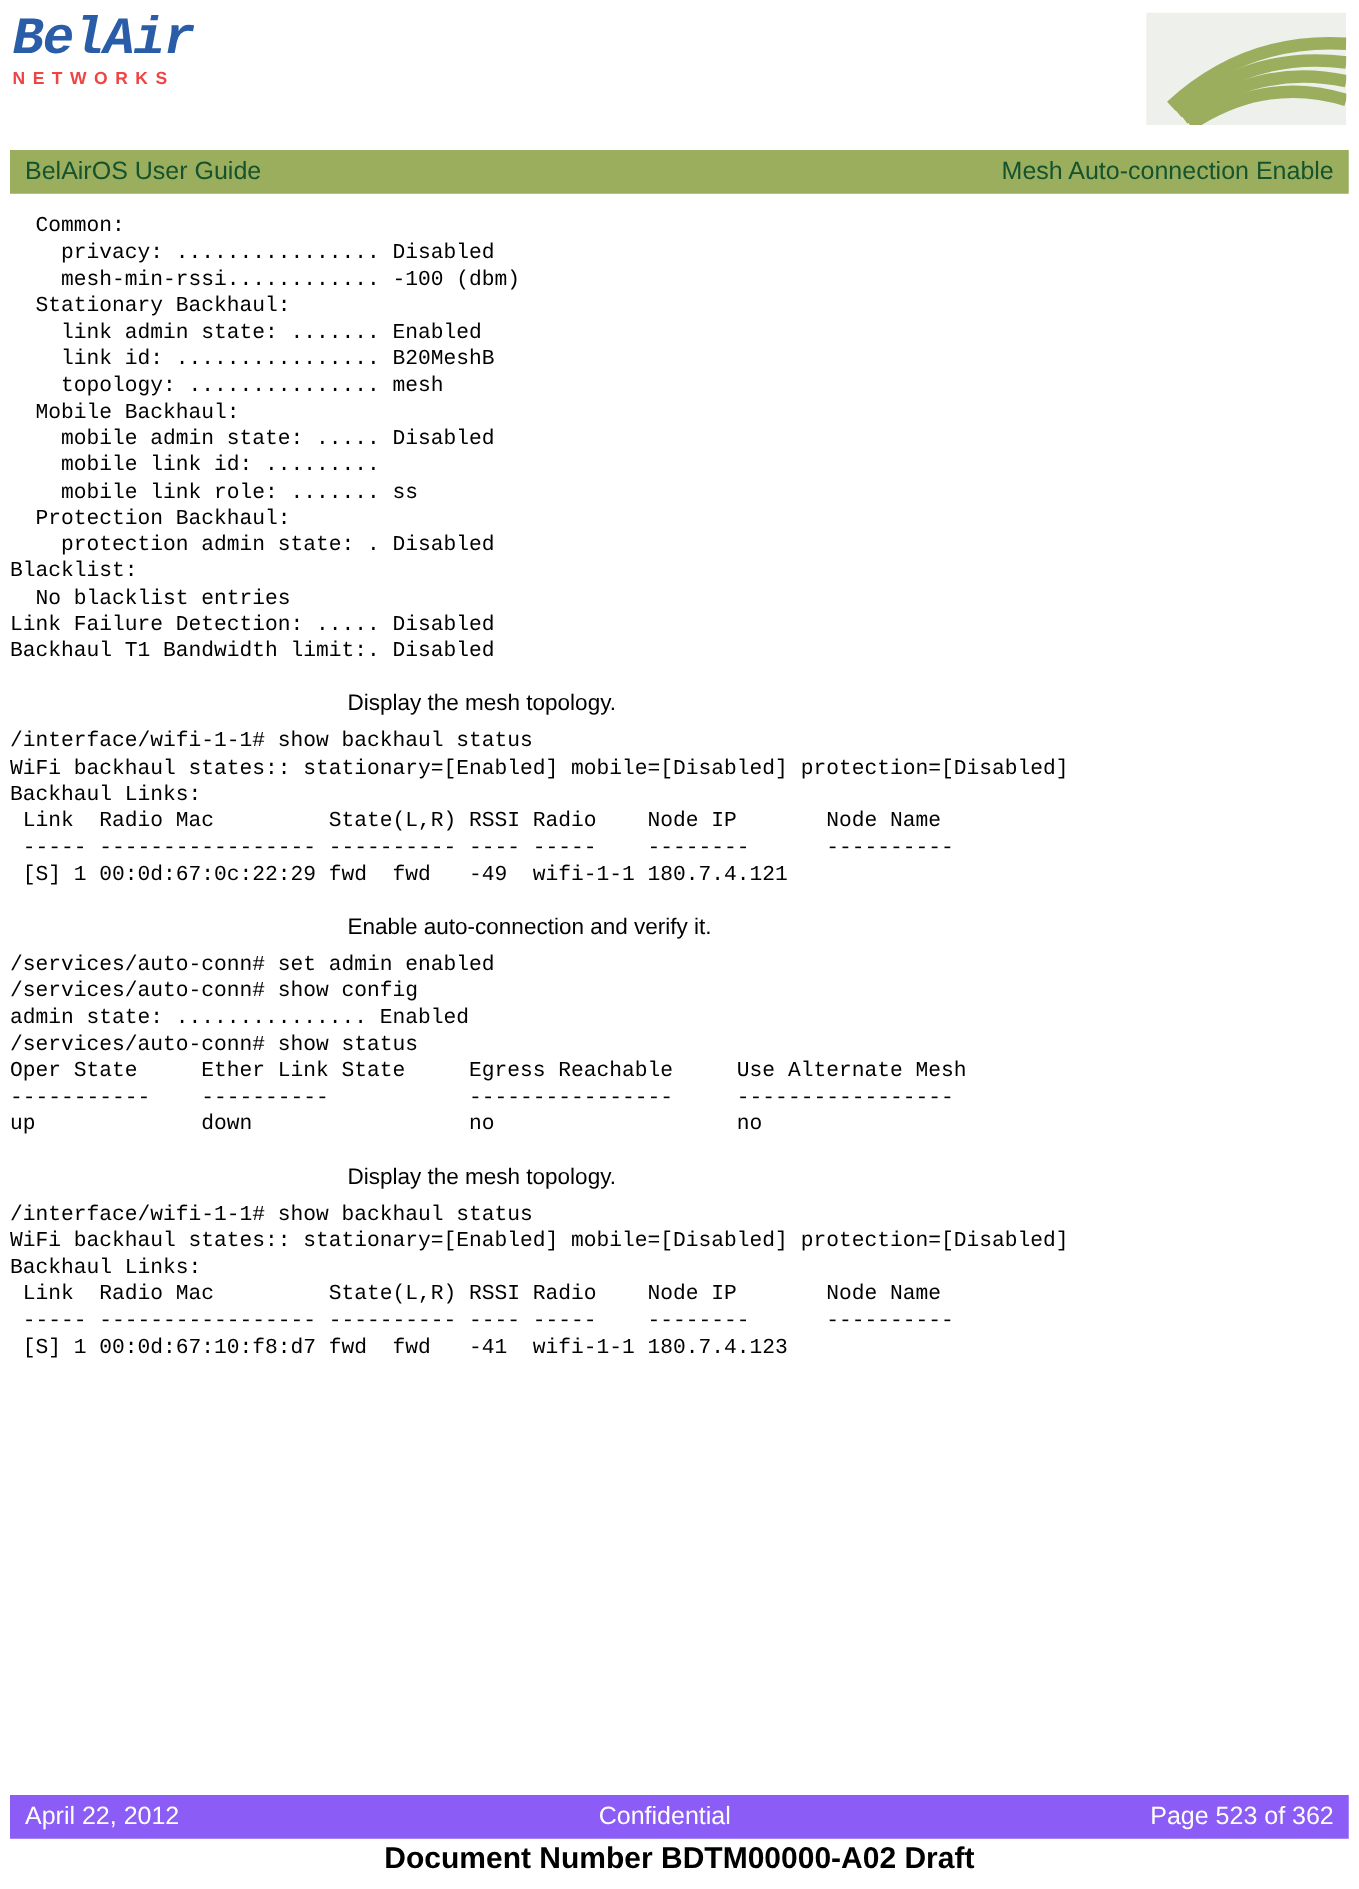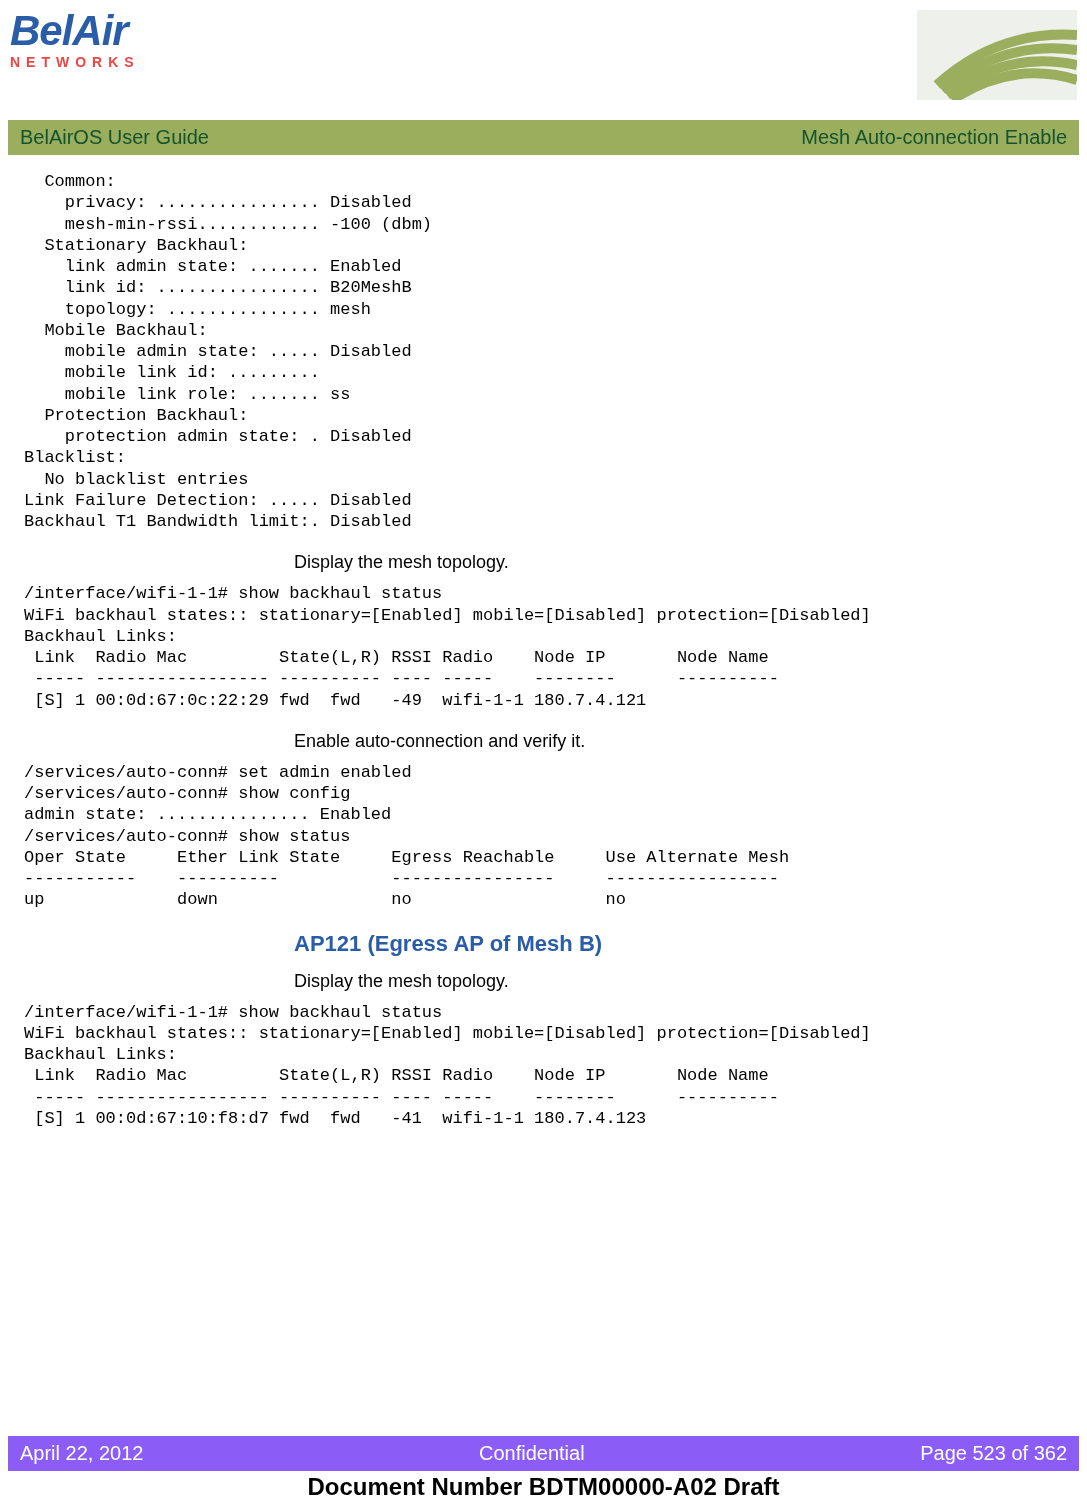--- a/index.html
+++ b/index.html
@@ -17,40 +17,41 @@
       padding: 10px 10px 0 10px;
     }
     .logo-container { display: flex; flex-direction: column; align-items: flex-start; }
     .logo-text-belair {
       font-size: 42px;
       font-weight: bold;
       font-style: italic;
       color: #2a5da8;
       letter-spacing: -1px;
       line-height: 1;
+      font-family: Liberation Mono, monospace;
     }
     .logo-text-networks {
       font-size: 14px;
       font-weight: bold;
       color: #ef4444;
       letter-spacing: 6px;
       margin-top: 2px;
     }
     .logo-icon svg { display: block; }
     .title-bar {
       display: flex;
       justify-content: space-between;
       align-items: center;
       background: #9aae5e;
       color: #14532d;
       padding: 6px 12px;
       margin: 20px 8px 0 8px;
       font-size: 20px;
     }
-    .content-area { padding: 16px 8px 0 24px; }
+    .content-area { padding: 16px 8px 0 8px; }
     .mono-block {
       font-family: "Courier New", monospace;
       font-size: 17px;
       white-space: pre;
       line-height: 1.25;
       margin-bottom: 20px;
     }
     .indent-heading {
       margin-left: 270px;
       font-size: 18px;
@@ -140,21 +141,20 @@
 
   <div class="indent-heading">Enable auto-connection and verify it.</div>
   <div class="mono-block">/services/auto-conn# set admin enabled
 /services/auto-conn# show config
 admin state: ............... Enabled
 /services/auto-conn# show status
 Oper State     Ether Link State     Egress Reachable     Use Alternate Mesh
 -----------    ----------           ----------------     -----------------
 up             down                 no                   no</div>
 
-  <div class="section-heading-blue">AP121 (Egress AP of Mesh B)</div>
   <div class="indent-heading">Display the mesh topology.</div>
   <div class="mono-block">/interface/wifi-1-1# show backhaul status
 WiFi backhaul states:: stationary=[Enabled] mobile=[Disabled] protection=[Disabled]
 Backhaul Links:
  Link  Radio Mac         State(L,R) RSSI Radio    Node IP       Node Name
  ----- ----------------- ---------- ---- -----    --------      ----------
  [S] 1 00:0d:67:10:f8:d7 fwd  fwd   -41  wifi-1-1 180.7.4.123</div>
 </div>
 
 <div class="footer-bar">

